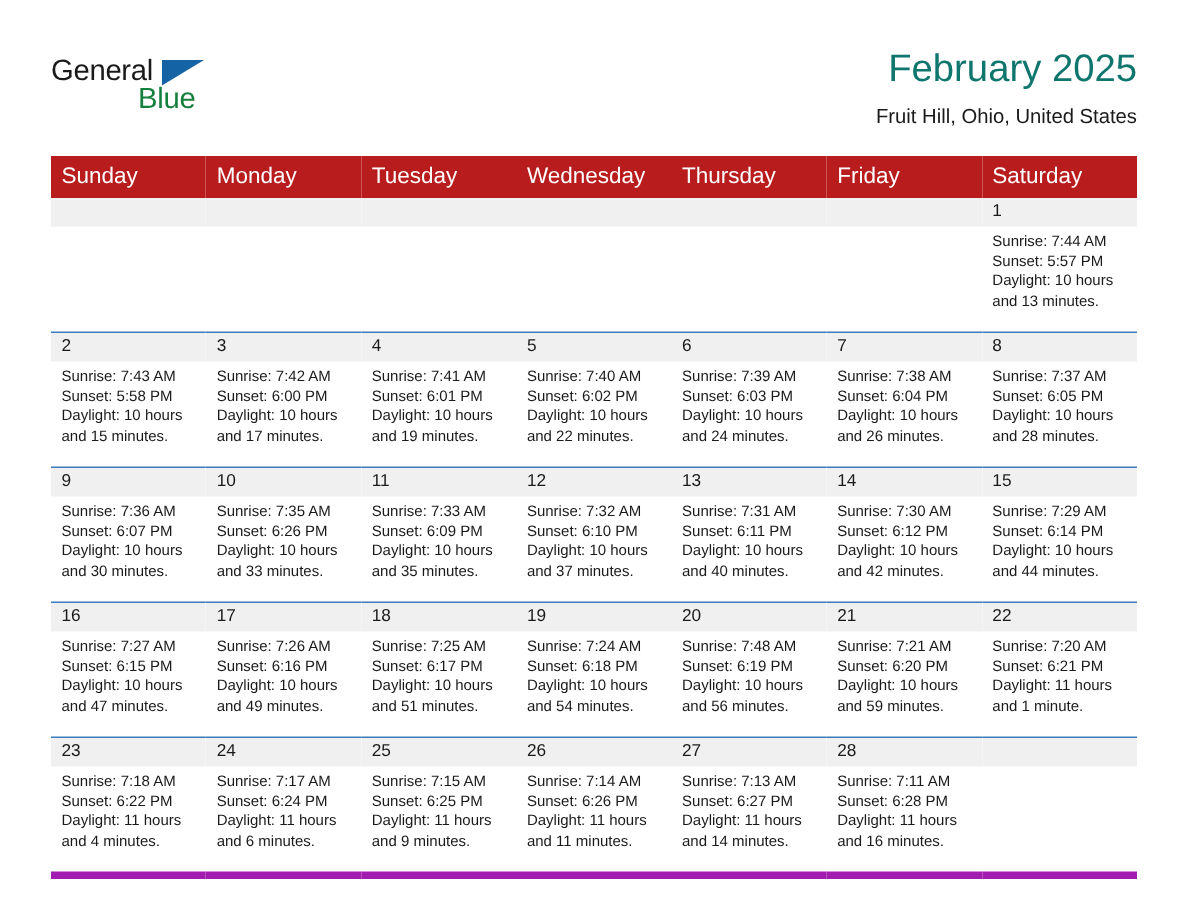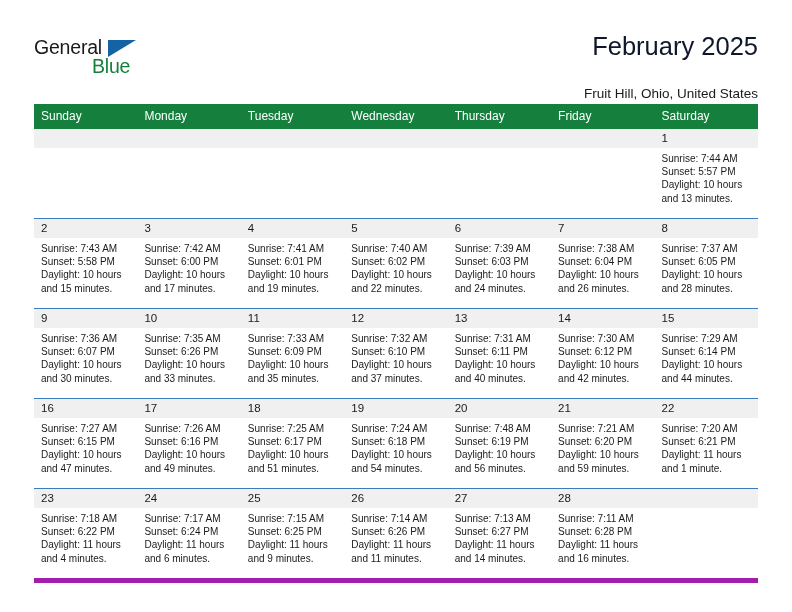--- a/index.html
+++ b/index.html
@@ -65,45 +65,45 @@
     font-family: "Liberation Sans", sans-serif;
   }
   .title-block {
     position: absolute;
     right: 0;
     top: 0;
     text-align: right;
   }
   .cal-title {
     font-size: 25.5px;
-    color: #0f172a;
+    color: #0f766e;
     line-height: 32px;
     white-space: nowrap;
   }
   .cal-subtitle {
     font-size: 13.5px;
     color: #1a1a1a;
     line-height: 20px;
-    margin-top: 22px;
+    margin-top: 6px;
     white-space: nowrap;
   }
 
   
   .calendar {
     position: absolute;
     left: 34px;
     top: 104px;
     width: 724px;
     border-collapse: collapse;
     table-layout: fixed;
   }
   .calendar th {
-    background: #15803d;
+    background: #b91c1c;
     color: #ffffff;
-    font-size: 12px;
+    font-size: 15px;
     font-weight: normal;
     text-align: left;
     padding: 5px 0 6px 7px;
     height: 12px;
     border: none;
   }
   .calendar td {
     vertical-align: top;
     padding: 0;
     border: none;

